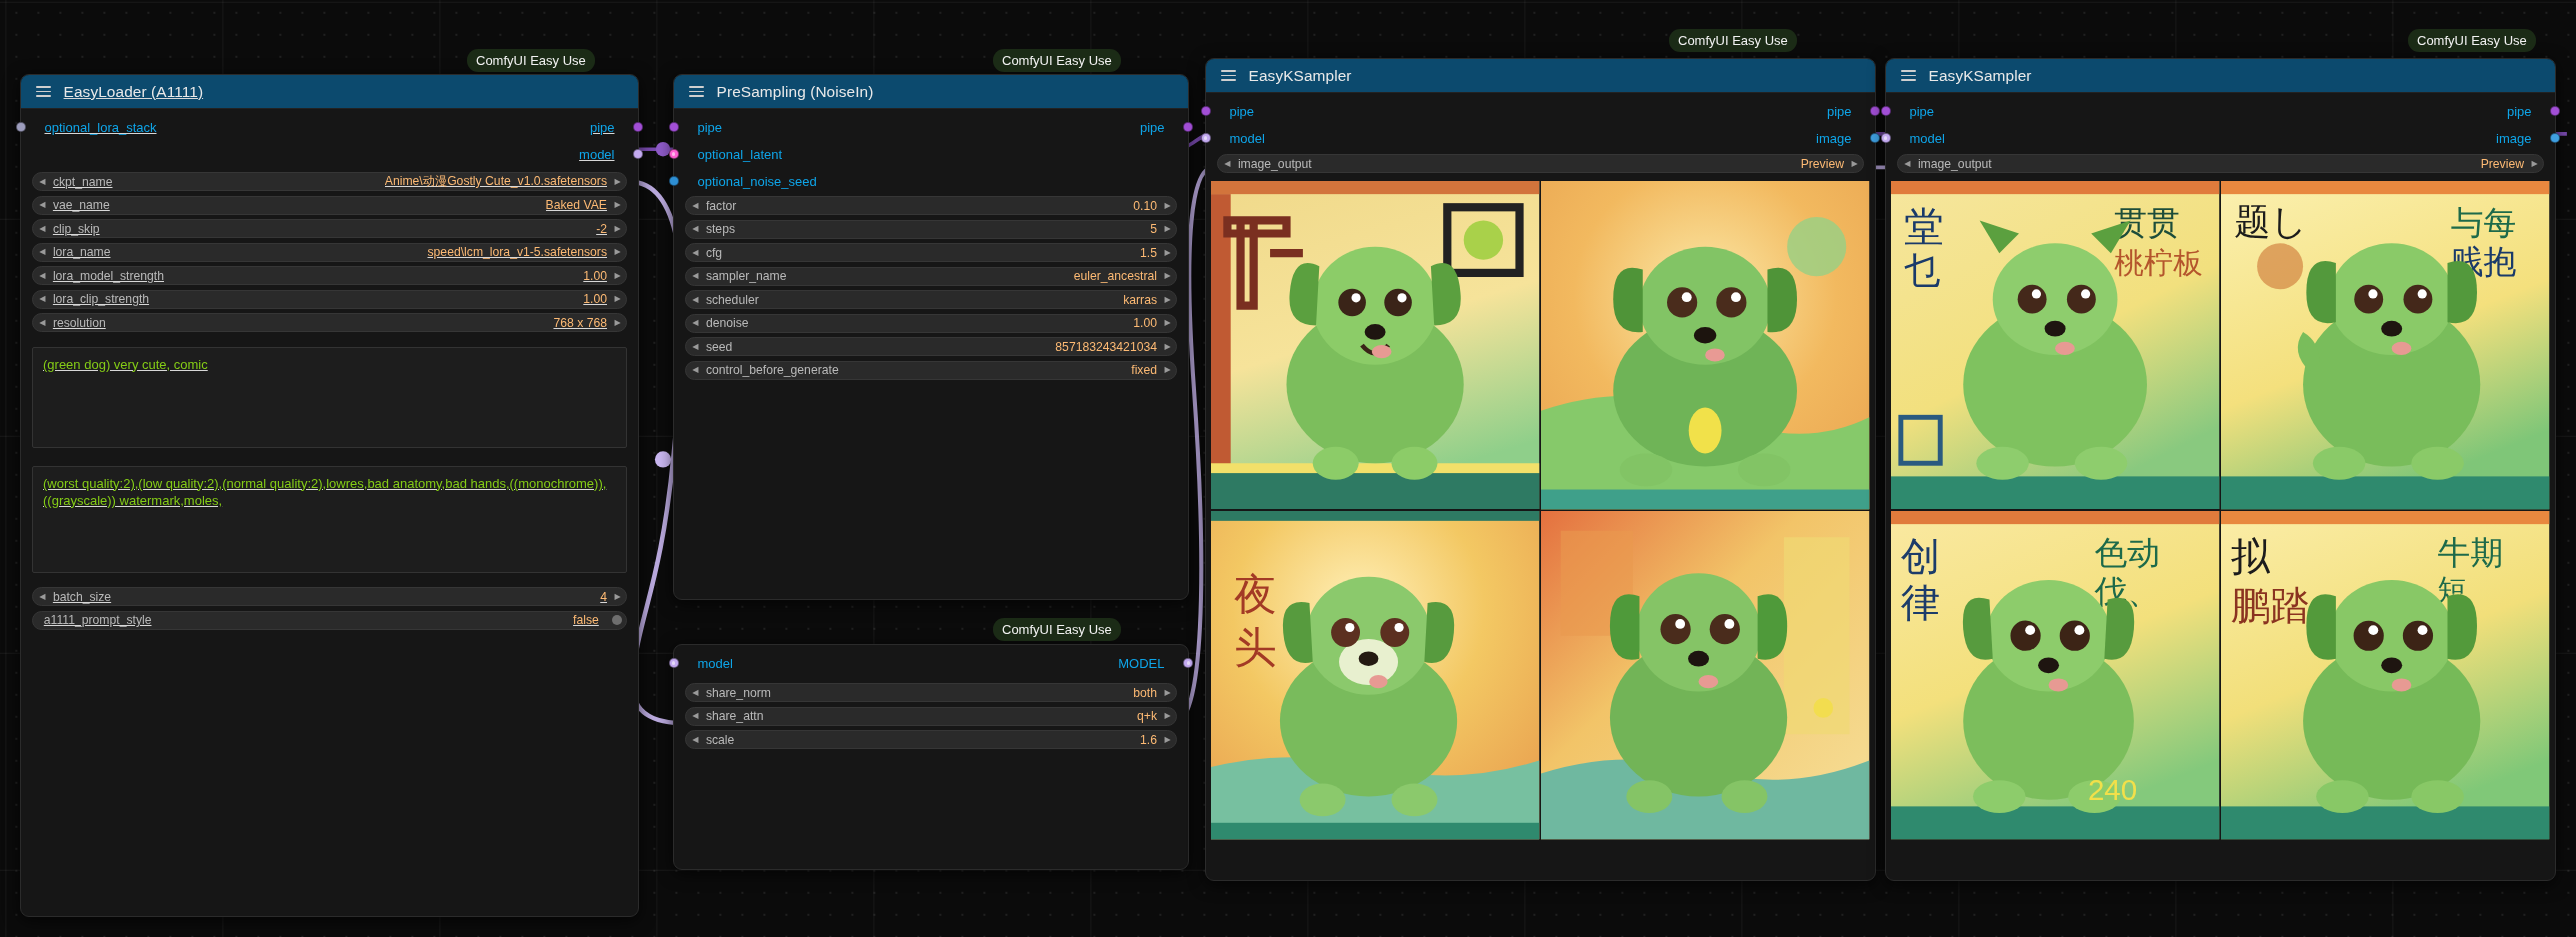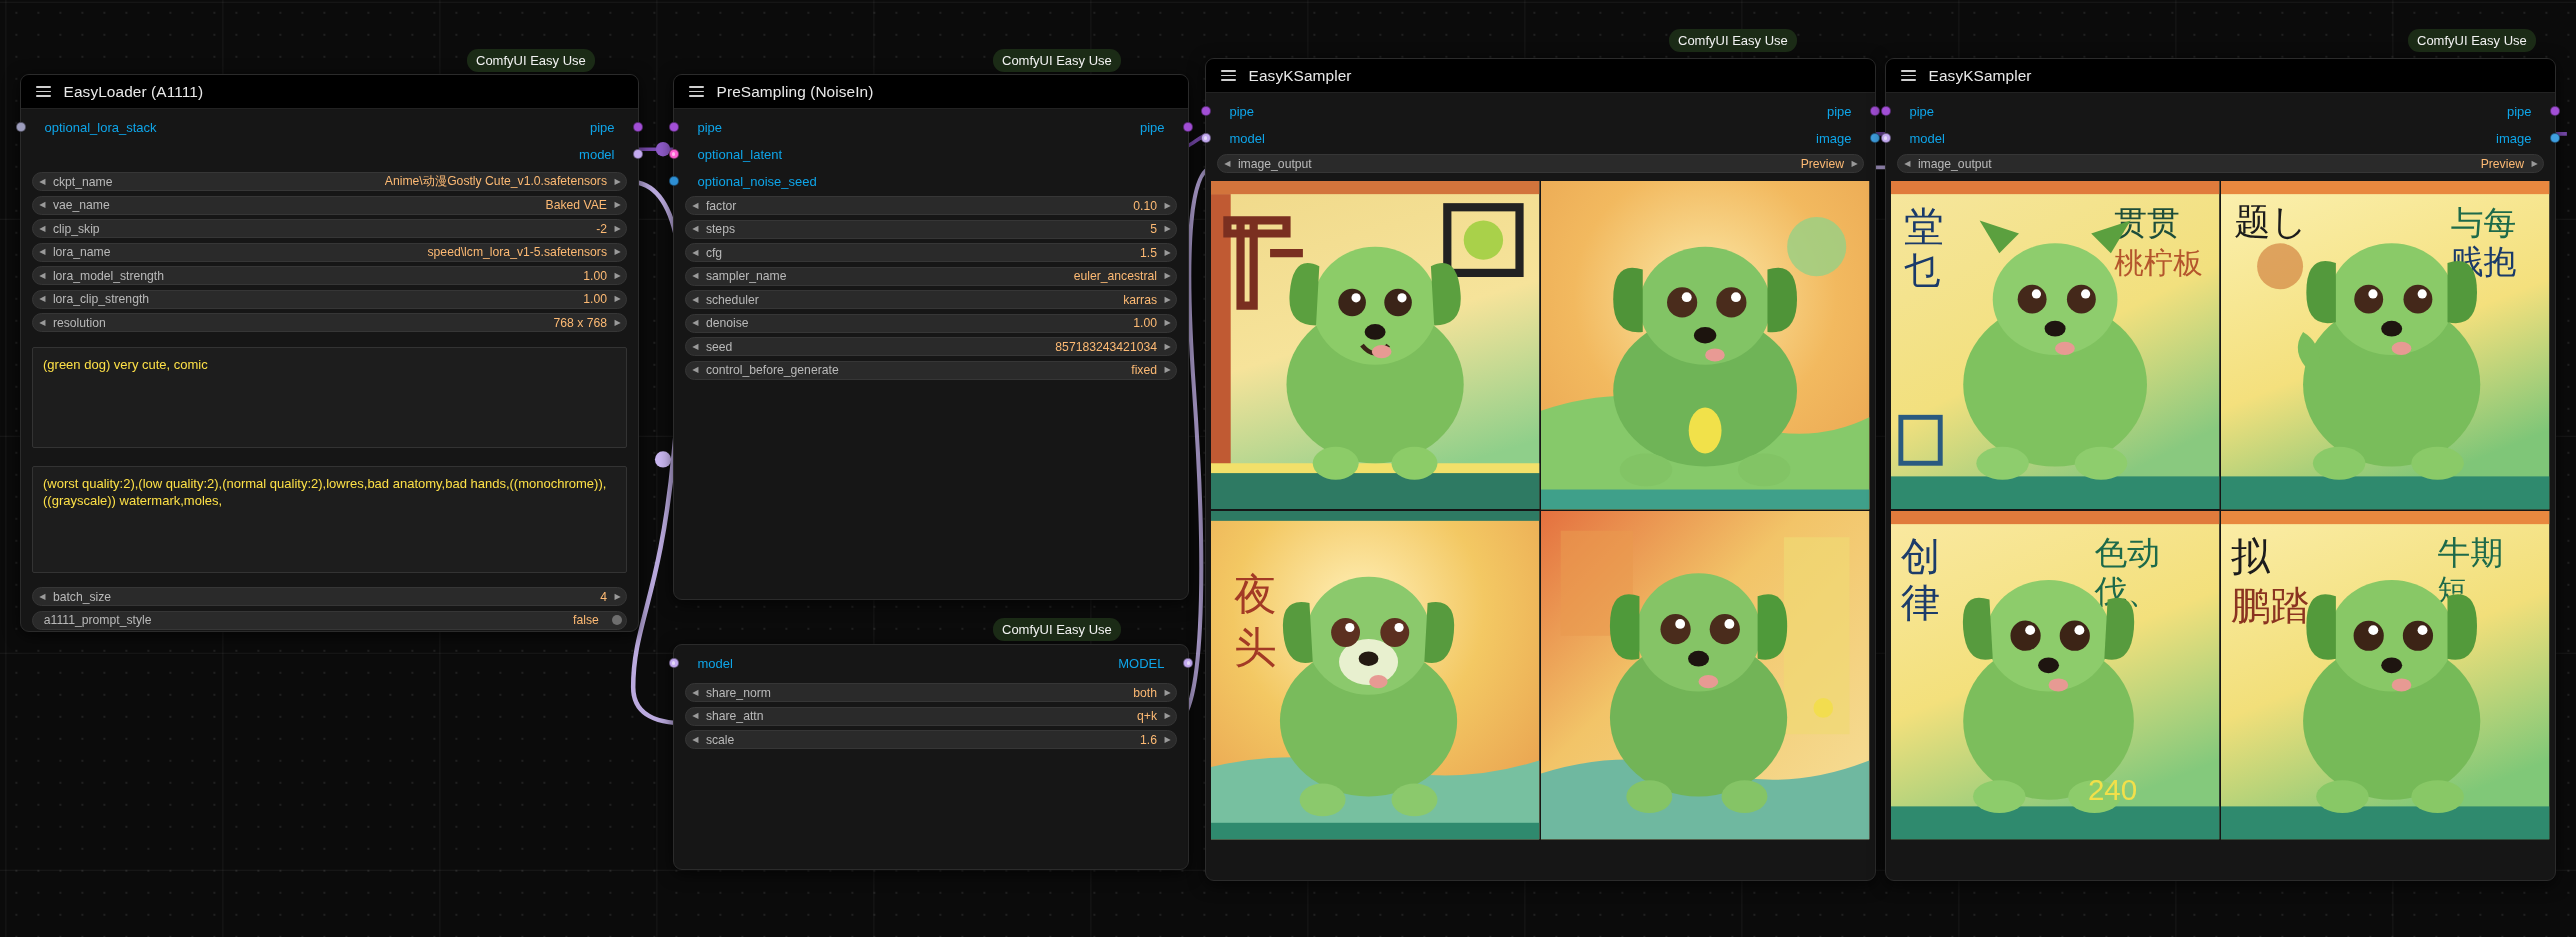--- a/index.html
+++ b/index.html
@@ -29,21 +29,21 @@
   
   .node {
     position:absolute;
     background:#161616;
     border:0.9px solid #2b2b2b;
     border-radius:9px;
     box-shadow:0 3.6px 16.3px rgba(0,0,0,0.65);
   }
   .node-title {
     height:34px;
-    background:#000000;
+    background:#0c4a6e;
     border-radius:8.1px 8.1px 0 0;
     display:flex; align-items:center; gap:12.7px;
     padding:0 14.5px;
     border-bottom:0.9px solid #222;
   }
   .burger { display:flex; flex-direction:column; gap:2.7px; flex:0 0 auto; }
   .burger i { display:block; width:15.4px; height:1.8px; background:#cfcfcf; border-radius:0.9px; }
   .node-title .ttl { font-size:15.4px; color:#e9e9e9; letter-spacing:0.1px; white-space:nowrap; }
 
   .badge {
@@ -107,21 +107,21 @@
   }
 
   
   .textarea {
     margin:0 11px 9px;
     background:#1d1d1d;
     border:0.9px solid #333;
     border-radius:2px;
     padding:8.1px 10px;
     font-size:13px;
-    color:#fde047;
+    color:#84cc16;
     line-height:1.32;
     white-space:pre-wrap;
     word-break:break-word;
     overflow:hidden;
   }
 
   
   .img-grid { display:grid; grid-template-columns:1fr 1fr; gap:1.8px; margin:1.8px 5.4px 5.4px; }
   .img-cell { position:relative; overflow:hidden; aspect-ratio:1/1; background:#1a1a1a; }
   .thumb { width:100%; height:100%; display:block; }
@@ -146,21 +146,21 @@
   <path d="M1338,148 C 1500,150 1600,152 1690,150 C 1820,148 1980,150 2040,148" stroke="#7a4bb0" stroke-width="4" fill="none"></path>
   <circle cx="1689" cy="150" r="8" fill="#8f5bc9"></circle>
   <path d="M2038,148 C 2060,148 2075,148 2092,148" stroke="#7a4bb0" stroke-width="4" fill="none"></path>
 
   <path d="M2034,185 C 2060,185 2072,185 2092,185" stroke="#cbb8f2" stroke-width="4" fill="none"></path>
 
   <path d="M2790,148 C 2810,148 2820,148 2838,148" stroke="#7a4bb0" stroke-width="4" fill="none"></path>
 </svg>
 
 <div class="badge" style="left:467px; top:49px;">ComfyUI Easy Use</div>
-<div class="node" id="n-easyloader" style="left:20px; top:74px; width:619px; height:558px;">
+<div class="node" id="n-easyloader" style="left:20px; top:74px; width:619px; height:843px;text-decoration:underline;">
   <div class="node-title">
     <span class="burger">
         <i></i>
         <i></i>
         <i></i>
       </span>
     <span class="ttl">EasyLoader (A1111)</span>
   </div>
   <div class="node-body">
 

